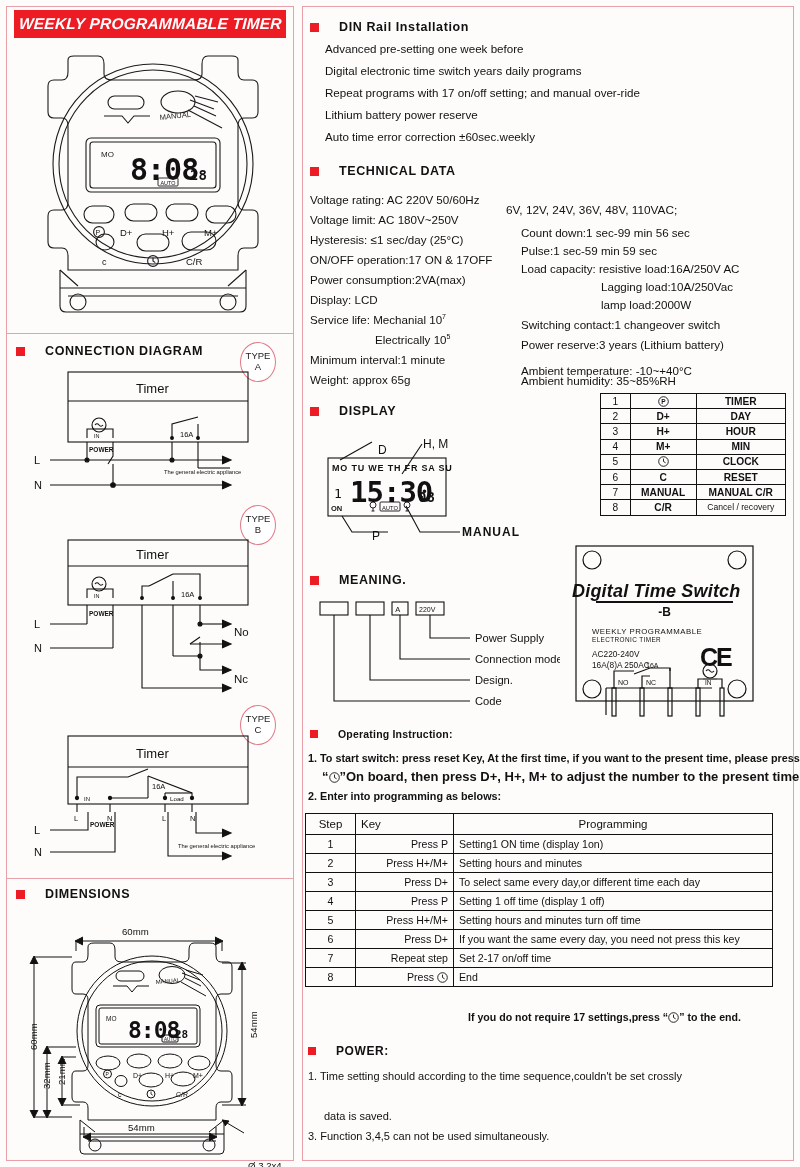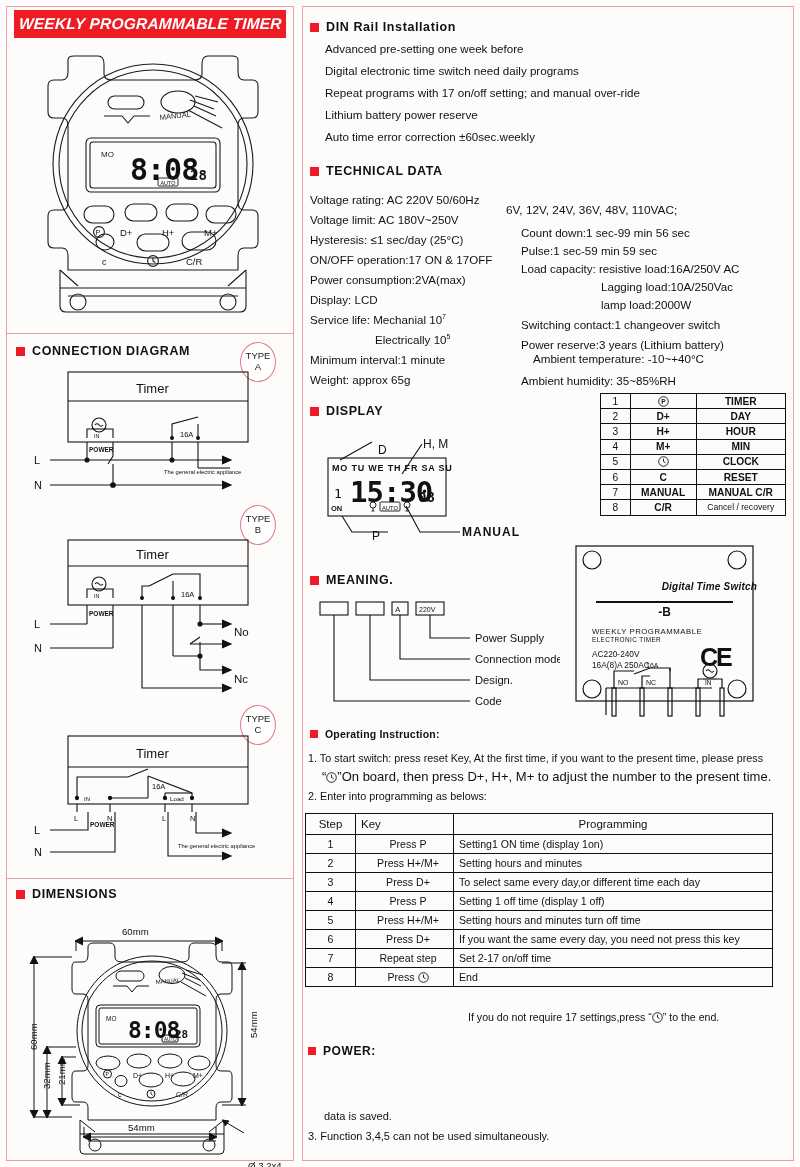--- a/index.html
+++ b/index.html
@@ -35,29 +35,29 @@
     display: flex; align-items: center; justify-content: center;
   }
   #banner span {
     color: #fff; font-weight: bold; font-size: 15.5px;
     letter-spacing: .2px; font-style: italic;
     font-family: "Liberation Sans", sans-serif;
     transform: skewX(-3deg);
   }
 
   
-  .sect-h { position: absolute; display: flex; align-items: center; gap: 7px; }
+  .sect-h { position: absolute; display: flex; align-items: center; gap: 20px; }
   .sq { width: 9px; height: 9px; background: #ed1c24; display: inline-block; flex: 0 0 auto; }
   .sq.sm { width: 8px; height: 8px; }
   .sect-h .lbl { font-size: 12.5px; font-weight: bold; letter-spacing: .6px; }
   .sect-h.small .lbl { font-size: 10.5px; font-weight: bold; letter-spacing: .2px; }
 
   
   .tline { position: absolute; font-size: 11.6px; white-space: nowrap; line-height: 1.15; text-align: right; }
-  .tline.b { font-weight: normal; }
+  .tline.b { font-weight: bold; }
 
   
   .device { position: absolute; }
   .device svg { display: block; }
 
   
   .typebadge {
     position: absolute; width: 36px; height: 40px;
     border: 1.3px solid #e07a86; border-radius: 50%;
     display: flex; flex-direction: column; align-items: center; justify-content: center;
@@ -90,28 +90,28 @@
   #progtable {
     position: absolute; left: 305px; top: 813px; width: 468px;
     border-collapse: collapse; font-size: 10.6px;
   }
   #progtable td, #progtable th {
     border: 1px solid #111; padding: 3px 5px; font-weight: normal;
     font-family: "Liberation Sans", sans-serif; text-align: left;
   }
   #progtable tr.hdr td { text-align: center; font-size: 11.5px; padding: 4px 5px; }
   #progtable td.step { width: 50px; text-align: center; }
-  #progtable td.key  { width: 98px; text-align: center; padding-left: 12px;}
+  #progtable td.key  { width: 98px; text-align: right; padding-left: 12px;}
 
   
   #labelbox {
     position: absolute; left: 572px; top: 543px; width: 185px; height: 185px;
   }
-  .lb-title { position:absolute; left:0; top:38px; width:185px; text-align:right;
-              font-style: italic; font-weight: bold; font-size: 10px; letter-spacing:.2px;}
+  .lb-title { position:absolute; left:0; top:38px; width:185px; text-align:left;
+              font-style: italic; font-weight: bold; font-size: 18px; letter-spacing:.2px;}
   .lb-rule  { position:absolute; left:24px; top:58px; width:137px; height:2px; background:#111;}
   .lb-b     { position:absolute; left:0; top:62px; width:185px; text-align:center; font-size:12px; font-weight:bold;}
   .lb-l1    { position:absolute; left:20px; top:84px; font-size:7.8px; letter-spacing:.5px;}
   .lb-l2    { position:absolute; left:20px; top:93px; font-size:6.4px; letter-spacing:.4px;}
   .lb-l3    { position:absolute; left:20px; top:106px; font-size:8.3px;}
   .lb-l4    { position:absolute; left:20px; top:117px; font-size:8.3px;}
   .ce       { position:absolute; left:128px; top:100px; font-size:25px; font-weight:bold; letter-spacing:-2px;}
 
   
   .dim-lbl { position: absolute; font-size: 9.6px; white-space: nowrap; }
@@ -199,21 +199,21 @@
       <text x="64" y="213" font-family="'Liberation Sans',sans-serif" font-size="9" fill="#111">c</text>
       <text x="148" y="213" font-family="'Liberation Sans',sans-serif" font-size="9.5" fill="#111">C/R</text>
     </svg>
   </div>
 
   <div class="sect-h" style="left:310px; top:20px;">
     <span class="sq"></span>
     <span class="lbl">DIN Rail Installation</span>
   </div>
   <div class="tline" style="left:325px; top:42px;">Advanced pre-setting one week before</div>
-  <div class="tline" style="left:325px; top:64px;">Digital electronic time switch need daily programs</div>
+  <div class="tline" style="left:325px; top:64px;">Digital electronic time switch years daily programs</div>
   <div class="tline" style="left:325px; top:86px;">Repeat programs   with 17 on/off  setting; and manual  over-ride</div>
   <div class="tline" style="left:325px; top:108px;">Lithium battery power reserve</div>
   <div class="tline" style="left:325px; top:130px;">Auto time error correction  ±60sec.weekly</div>
 
   <div class="sect-h" style="left:310px; top:164px;">
     <span class="sq"></span>
     <span class="lbl">TECHNICAL DATA</span>
   </div>
 
   <div class="tline" style="left:506px; top:204px; font-size:11.8px;">6V, 12V, 24V, 36V, 48V, 110VAC;</div>
@@ -233,21 +233,21 @@
   <div class="tline" style="left:310px; top:353px;">Minimum interval:1 minute</div>
   <div class="tline" style="left:310px; top:373px;">Weight: approx 65g</div>
 
   <div class="tline" style="left:521px; top:226px;">Count down:1 sec-99 min 56 sec</div>
   <div class="tline" style="left:521px; top:244px;">Pulse:1 sec-59 min 59 sec</div>
   <div class="tline" style="left:521px; top:262px;">Load capacity: resistive load:16A/250V AC</div>
   <div class="tline" style="left:601px; top:280px;">Lagging load:10A/250Vac</div>
   <div class="tline" style="left:601px; top:298px;">lamp load:2000W</div>
   <div class="tline" style="left:521px; top:318px;">Switching contact:1 changeover switch</div>
   <div class="tline" style="left:521px; top:338px;">Power reserve:3 years (Lithium battery)</div>
-  <div class="tline" style="left:521px; top:352px;margin-left:12px;">Ambient temperature: -10~+40°C</div>
+  <div class="tline" style="left:521px; top:364px;">Ambient temperature: -10~+40°C</div>
   <div class="tline" style="left:521px; top:374px;">Ambient humidity: 35~85%RH</div>
 
   <div class="sect-h" style="left:310px; top:404px;">
     <span class="sq"></span>
     <span class="lbl">DISPLAY</span>
   </div>
 
   <div class="device" style="left:310px; top:432px;">
     <svg width="220" height="110" viewBox="0 0 220 110">
       <g fill="none" stroke="#111" stroke-width="1.1">
@@ -484,20 +484,24 @@
     <span>If you do not require 17 settings,press “</span><svg width="11" height="11" viewBox="0 0 11 11" style="vertical-align:-2px">
         <circle cx="5.5" cy="5.5" r="4.8" fill="none" stroke="#111" stroke-width="0.9"></circle>
         <path d="M5.5,2.6 L5.5,5.5 L7.6,6.8" fill="none" stroke="#111" stroke-width="0.9"></path>
       </svg><span>” to the end.</span>
   </div>
 
   <div class="sect-h" style="left:308px; top:1044px;">
     <span class="sq sm"></span>
     <span class="lbl" style="font-size:12px;">POWER:</span>
   </div>
+  <div class="tline" style="left:308px; top:1070px; font-size:11px;">
+    <span>1.</span>
+    <span>Time setting should according to the time sequence,couldn't be set crossly</span>
+  </div>
   <div class="tline" style="left:324px; top:1110px; font-size:11px;">data is saved.</div>
   <div class="tline" style="left:308px; top:1130px; font-size:11px;">
     <span>3.</span>
     <span>Function 3,4,5 can not be used simultaneously.</span>
   </div>
 
   <div class="sect-h" style="left:16px; top:344px;">
     <span class="sq"></span>
     <span class="lbl">CONNECTION DIAGRAM</span>
   </div>

